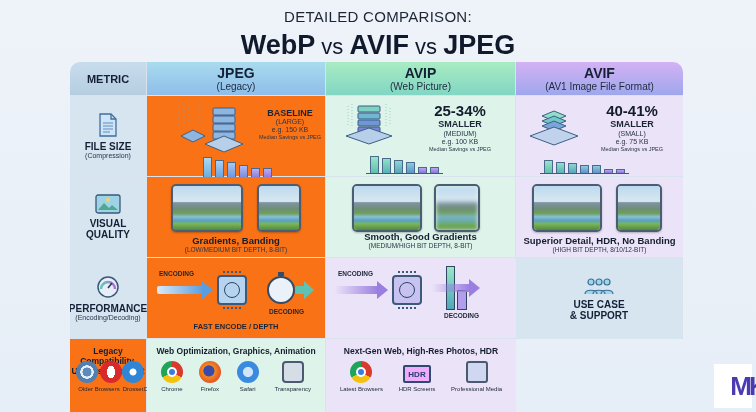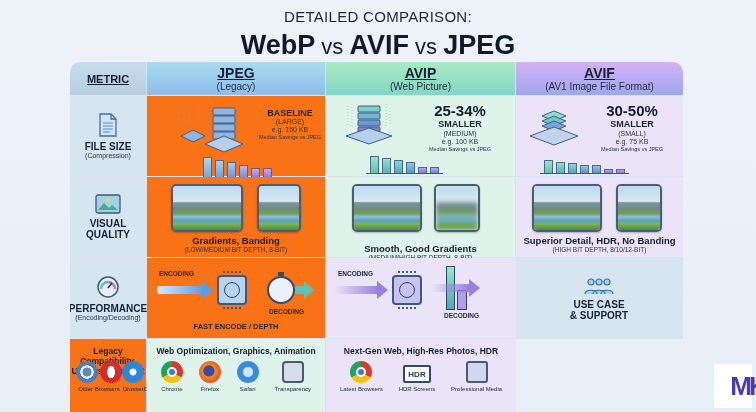--- a/index.html
+++ b/index.html
@@ -17,21 +17,21 @@
 
   .table {
     position: absolute; left: 70px; top: 62px; width: 613px; height: 350px;
     border-radius: 10px 10px 0 0; overflow: hidden;
     display: grid;
     grid-template-columns: 77px 179px 190px 167px;
     grid-template-rows: 34px 81px 81px 81px 73px;
   }
   .cell { border-right: 1px solid #d8e3ee; border-bottom: 1px solid #d8e3ee; position: relative; }
   .hdr { display: flex; flex-direction: column; align-items: center; justify-content: center; font-family: "Liberation Sans", sans-serif; }
-  .hdr .h-name { font-size: 14px; font-weight: bold; color: #142036; text-decoration: underline; }
+  .hdr .h-name { font-size: 14px; font-weight: bold; color: #142036; }
   .hdr .h-sub { font-size: 10px; color: #1f2a3d; }
   .hdr-metric { background: linear-gradient(180deg,#c8dcec,#b6cde1); }
   .hdr-metric .h-name { font-size: 11px; }
   .hdr-jpeg { background: linear-gradient(180deg,#a9dbef,#8fbde9); }
   .hdr-avip { background: linear-gradient(180deg,#a8ecc2,#82d6c4); }
   .hdr-avif { background: linear-gradient(180deg,#d3b2f5,#9fa7ec); }
 
   .metric { background: #d7e5f1; display: flex; flex-direction: column; align-items: center; justify-content: center; text-align: center; font-family: "Liberation Sans", sans-serif; }
   .metric .m-name { font-size: 10px; font-weight: bold; color: #142036; line-height: 1.1; }
   .metric .m-sub { font-size: 7px; color: #2a3448; }
@@ -82,21 +82,21 @@
   .uc-lbl { font-size: 6px; color: #1c2536; white-space: nowrap; }
   .ic-chrome { background: conic-gradient(#d93a2e 0 120deg, #f4c20d 120deg 240deg, #1fa45a 240deg 360deg); }
   .ic-chrome::after { content: ""; position: absolute; inset: 6px; background: #3a7be0; border: 2px solid #fff; border-radius: 50%; }
   .ic-chrome-old { background: radial-gradient(circle, #5d8ab8 0 28%, #e7eef5 30% 42%, #4f7fb3 44%); }
   .ic-opera { background: radial-gradient(ellipse 30% 45% at 50% 50%, #fff 0 60%, #d8292b 62%); }
   .ic-ie { background: radial-gradient(circle, #fff 0 20%, #2f86d6 25%); border-radius: 50%; }
   .ic-firefox { background: radial-gradient(circle at 45% 45%, #3a4aa8 0 30%, #f28a1e 35%, #d7262e 100%); }
   .ic-safari { background: radial-gradient(circle, #cfe6fa 0 30%, #3a8be0 35%); }
   .ic-trans { border-radius: 4px; border: 2px solid #4a5a70; background: #d7dde6; }
   .ic-devices { border-radius: 2px; border: 2px solid #4a5a70; background: #e5ecf3; width: 26px; height: 18px; margin-top: 4px; }
-  .ic-hdr { border-radius: 2px; border: 2px solid #2f4a6e; background: #ffffff; width: 28px; height: 18px; display: flex; align-items: center; justify-content: center; font-size: 8px; font-weight: bold; color: #24406a; margin-top: 4px; }
+  .ic-hdr { border-radius: 2px; border: 2px solid #2f4a6e; background: #f0abfc; width: 28px; height: 18px; display: flex; align-items: center; justify-content: center; font-size: 8px; font-weight: bold; color: #24406a; margin-top: 4px; }
   .ic-media { border-radius: 3px; border: 2px solid #4a5a70; background: #cfd8f0; width: 22px; height: 22px; }
 
   .logo { position: absolute; left: 714px; top: 364px; width: 38px; height: 44px; background: #fff; font-family: "Liberation Sans", sans-serif; font-size: 26px; font-weight: bold; color: #4b3bb3; display: flex; align-items: center; justify-content: center; letter-spacing: -3px; padding-left: 29px; }
 </style>
 </head>
 <body>
 
 <div class="title-wrap">
   <div class="subtitle">DETAILED COMPARISON:</div>
   <div class="main-title">
@@ -197,21 +197,21 @@
     <div class="fs-wrap">
       <svg class="server" style="left:12px;top:12px" width="52" height="40" viewBox="0 0 52 40">
         <g stroke="#3c5f86" stroke-width="1">
           <path d="M14 8l12-5 12 5-12 5z" fill="#8fe0c4"></path>
           <path d="M14 13l12-5 12 5-12 5z" fill="#74c7c8"></path>
           <path d="M14 18l12-5 12 5-12 5z" fill="#7aa5d8"></path>
           <path d="M2 28l24-9 24 9-24 9z" fill="#c1d3ec"></path>
         </g>
       </svg>
       <div class="fs-text" style="left:64px;top:6px;width:104px">
-        <div class="fs-big">30-50%</div>
+        <div class="fs-big">40-41%</div>
         <div class="fs-label">SMALLER</div>
         <div class="fs-size">(SMALL)</div>
         <div class="fs-size">e.g. 75 KB</div>
         <div class="fs-note">Median Savings vs JPEG</div>
       </div>
       <div class="bars" style="left:24px;top:54px;height:24px">
         <div class="bar" style="height:13px;background:linear-gradient(#9be6c6,#5ebfb0)"></div>
         <div class="bar" style="height:11px;background:linear-gradient(#93dfca,#58b3b6)"></div>
         <div class="bar" style="height:10px;background:linear-gradient(#8dd6d0,#56a6bd)"></div>
         <div class="bar" style="height:8px;background:linear-gradient(#8ecae0,#5a94c9)"></div>
@@ -246,21 +246,21 @@
     </div>
   </div>
   <div class="cell c-avip">
     <div class="vq-wrap">
       <div class="img-frame" style="left:26px;top:7px;width:70px;height:48px">
           <div class="landscape"></div>
         </div>
       <div class="img-frame" style="left:108px;top:7px;width:46px;height:48px">
           <div class="landscape blur"></div>
         </div>
-      <div class="vq-cap" style="top:66px">
+      <div class="vq-cap" style="top:54px">
         <div class="vq-title">Smooth, Good Gradients</div>
         <div class="vq-sub">(MEDIUM/HIGH BIT DEPTH, 8-BIT)</div>
       </div>
     </div>
   </div>
   <div class="cell c-avif" style="border-right:none">
     <div class="vq-wrap">
       <div class="img-frame" style="left:16px;top:7px;width:70px;height:48px">
           <div class="landscape"></div>
         </div>

